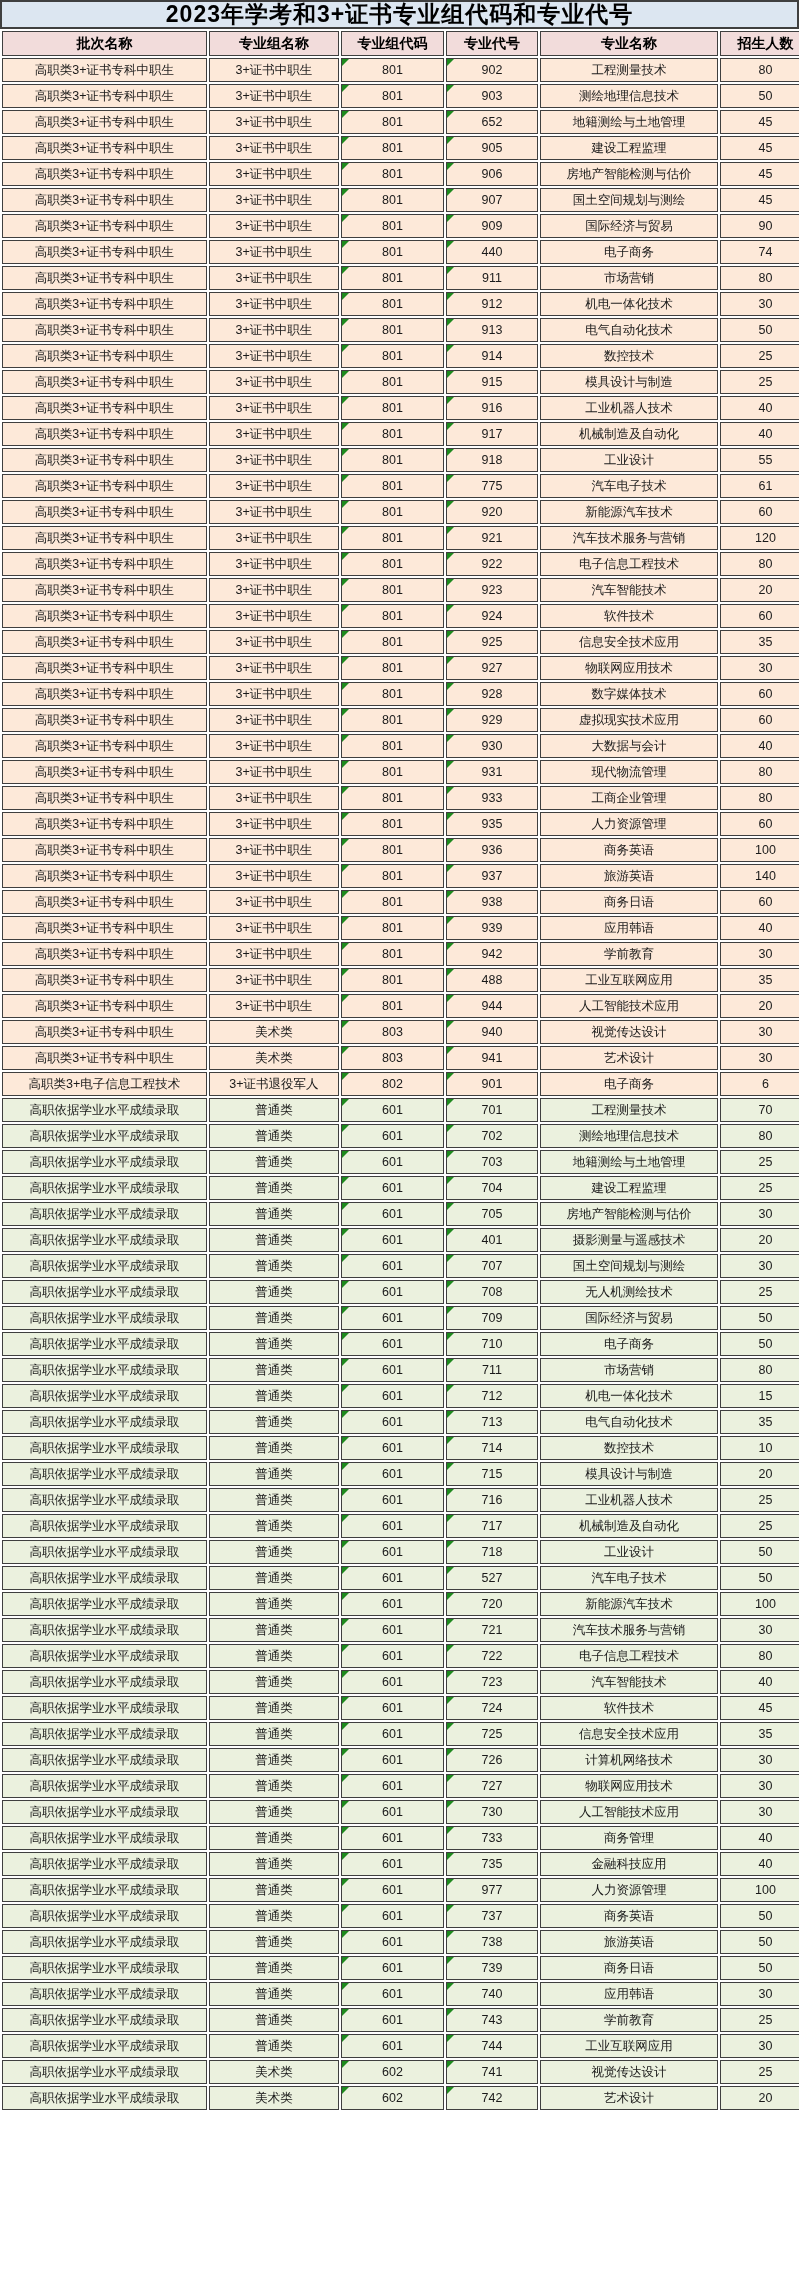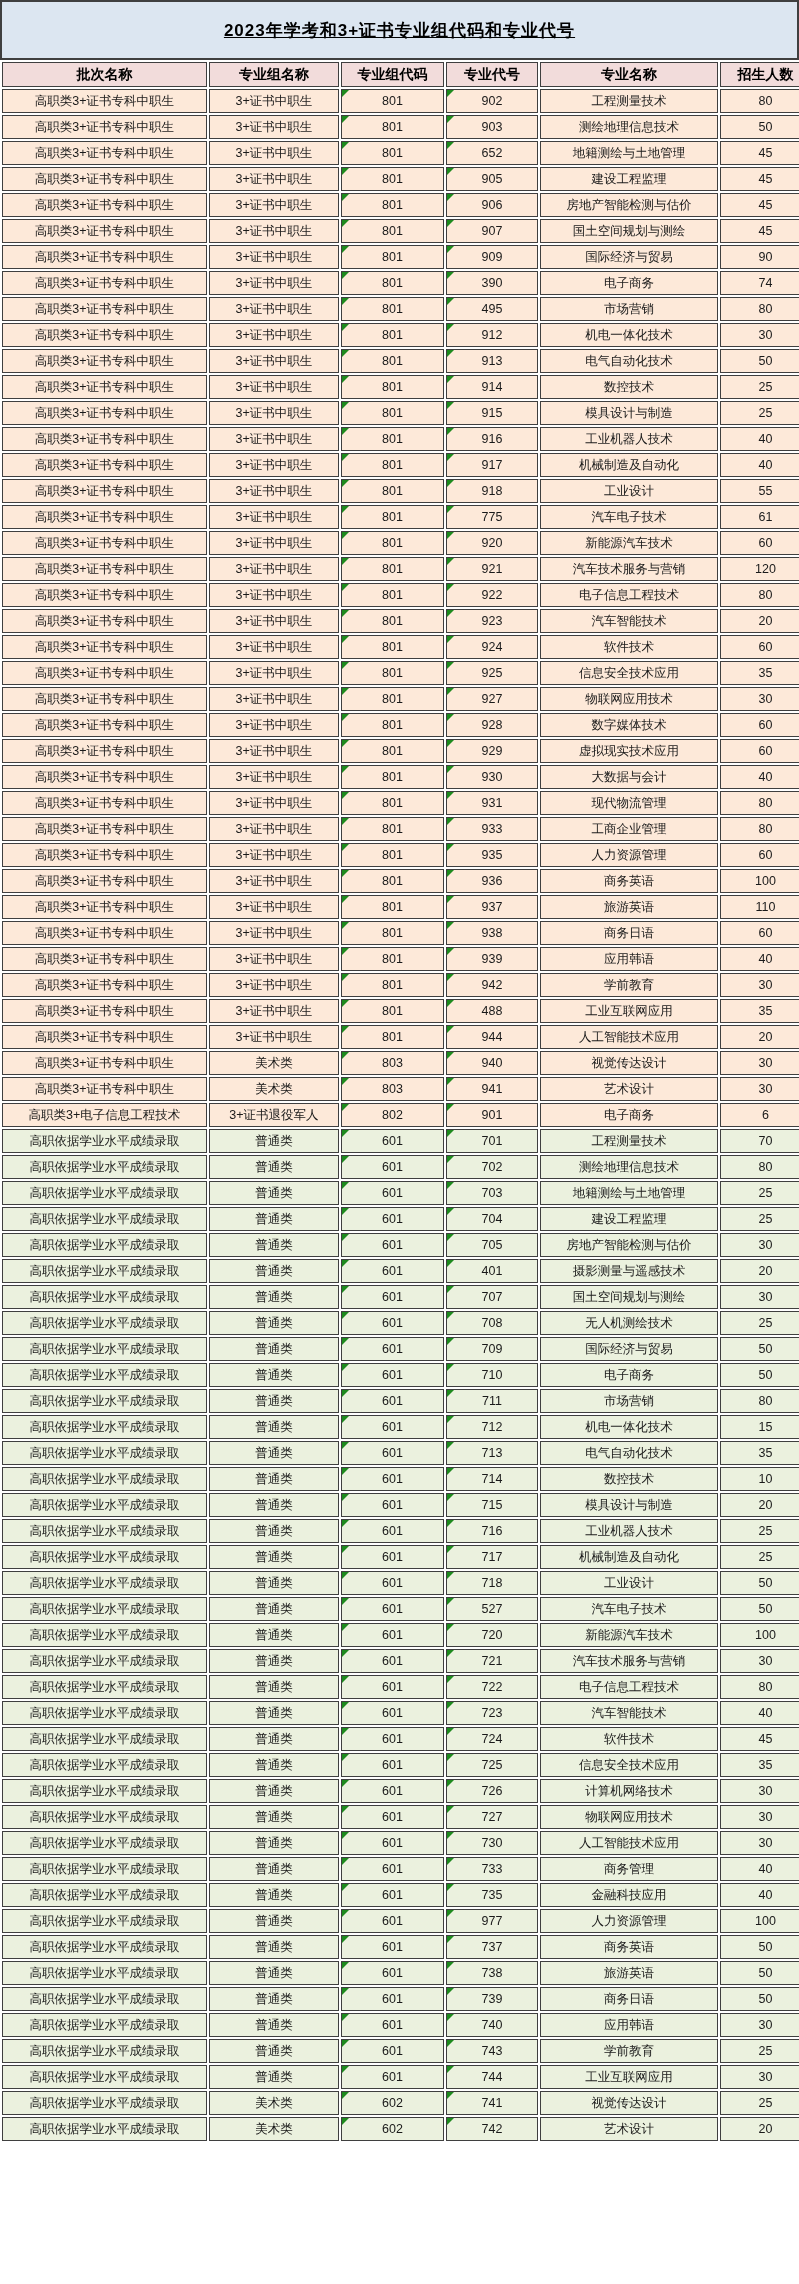--- a/index.html
+++ b/index.html
@@ -14,31 +14,30 @@
   *{box-sizing:border-box;}
   html,body{margin:0;padding:0;}
   body{
     width:799px;
     background:#ffffff;
     font-family:"Liberation Sans","DejaVu Sans",sans-serif;
     color:var(--text);
   }
   .sheet{width:799px;}
   .title-bar{
-    height:60px;
+    height:29px;
     background:var(--title-bg);
     border:2px solid var(--border);
     display:flex;
     align-items:center;
     justify-content:center;
-    font-size:17px;
+    font-size:23px;
     font-weight:bold;
     color:#000;
     letter-spacing:1px;
-    text-decoration:underline;
   }
   table.grid{
     width:799px;
     table-layout:fixed;
     border-collapse:separate;
     border-spacing:2px;
     background:#ffffff;
   }
   col.c-batch{width:205px;}
   col.c-group{width:130px;}
@@ -156,29 +155,29 @@
           <td><span>3+证书中职生</span></td>
           <td><span class="tri"></span><span>801</span></td>
           <td><span class="tri"></span><span>909</span></td>
           <td><span>国际经济与贸易</span></td>
           <td><span>90</span></td>
         </tr>
         <tr class="peach">
           <td><span>高职类3+证书专科中职生</span></td>
           <td><span>3+证书中职生</span></td>
           <td><span class="tri"></span><span>801</span></td>
-          <td><span class="tri"></span><span>390</span></td>
+          <td><span class="tri"></span><span>440</span></td>
           <td><span>电子商务</span></td>
           <td><span>74</span></td>
         </tr>
         <tr class="peach">
           <td><span>高职类3+证书专科中职生</span></td>
           <td><span>3+证书中职生</span></td>
           <td><span class="tri"></span><span>801</span></td>
-          <td><span class="tri"></span><span>495</span></td>
+          <td><span class="tri"></span><span>911</span></td>
           <td><span>市场营销</span></td>
           <td><span>80</span></td>
         </tr>
         <tr class="peach">
           <td><span>高职类3+证书专科中职生</span></td>
           <td><span>3+证书中职生</span></td>
           <td><span class="tri"></span><span>801</span></td>
           <td><span class="tri"></span><span>912</span></td>
           <td><span>机电一体化技术</span></td>
           <td><span>30</span></td>
@@ -350,21 +349,21 @@
           <td><span class="tri"></span><span>936</span></td>
           <td><span>商务英语</span></td>
           <td><span>100</span></td>
         </tr>
         <tr class="peach">
           <td><span>高职类3+证书专科中职生</span></td>
           <td><span>3+证书中职生</span></td>
           <td><span class="tri"></span><span>801</span></td>
           <td><span class="tri"></span><span>937</span></td>
           <td><span>旅游英语</span></td>
-          <td><span>110</span></td>
+          <td><span>140</span></td>
         </tr>
         <tr class="peach">
           <td><span>高职类3+证书专科中职生</span></td>
           <td><span>3+证书中职生</span></td>
           <td><span class="tri"></span><span>801</span></td>
           <td><span class="tri"></span><span>938</span></td>
           <td><span>商务日语</span></td>
           <td><span>60</span></td>
         </tr>
         <tr class="peach">

